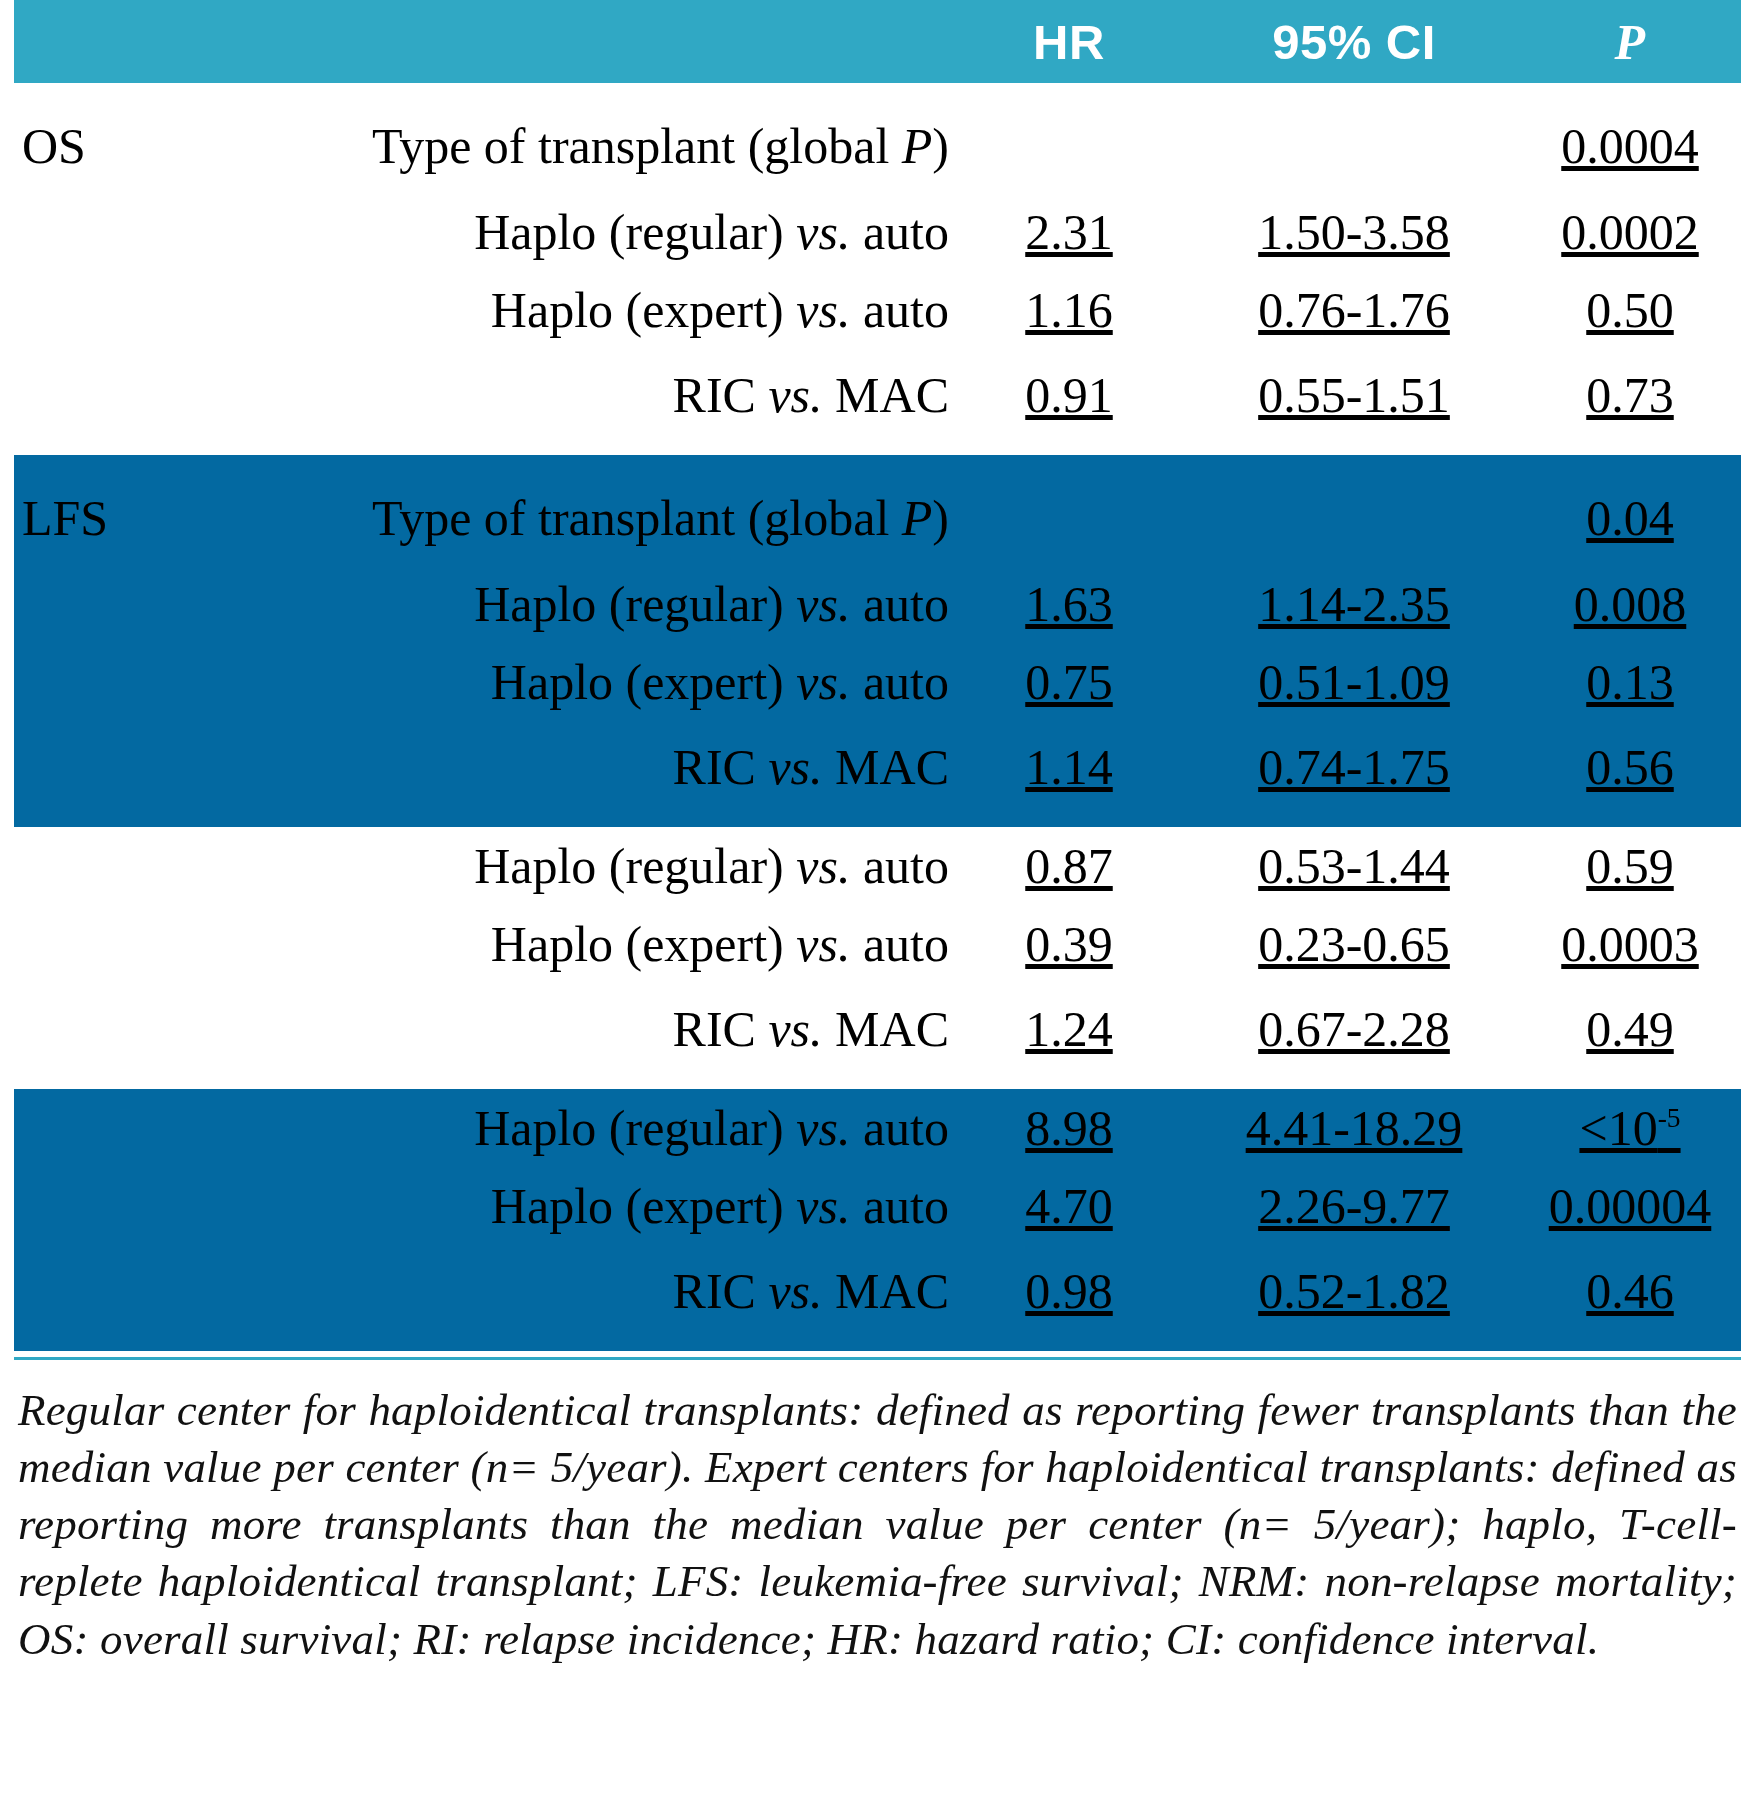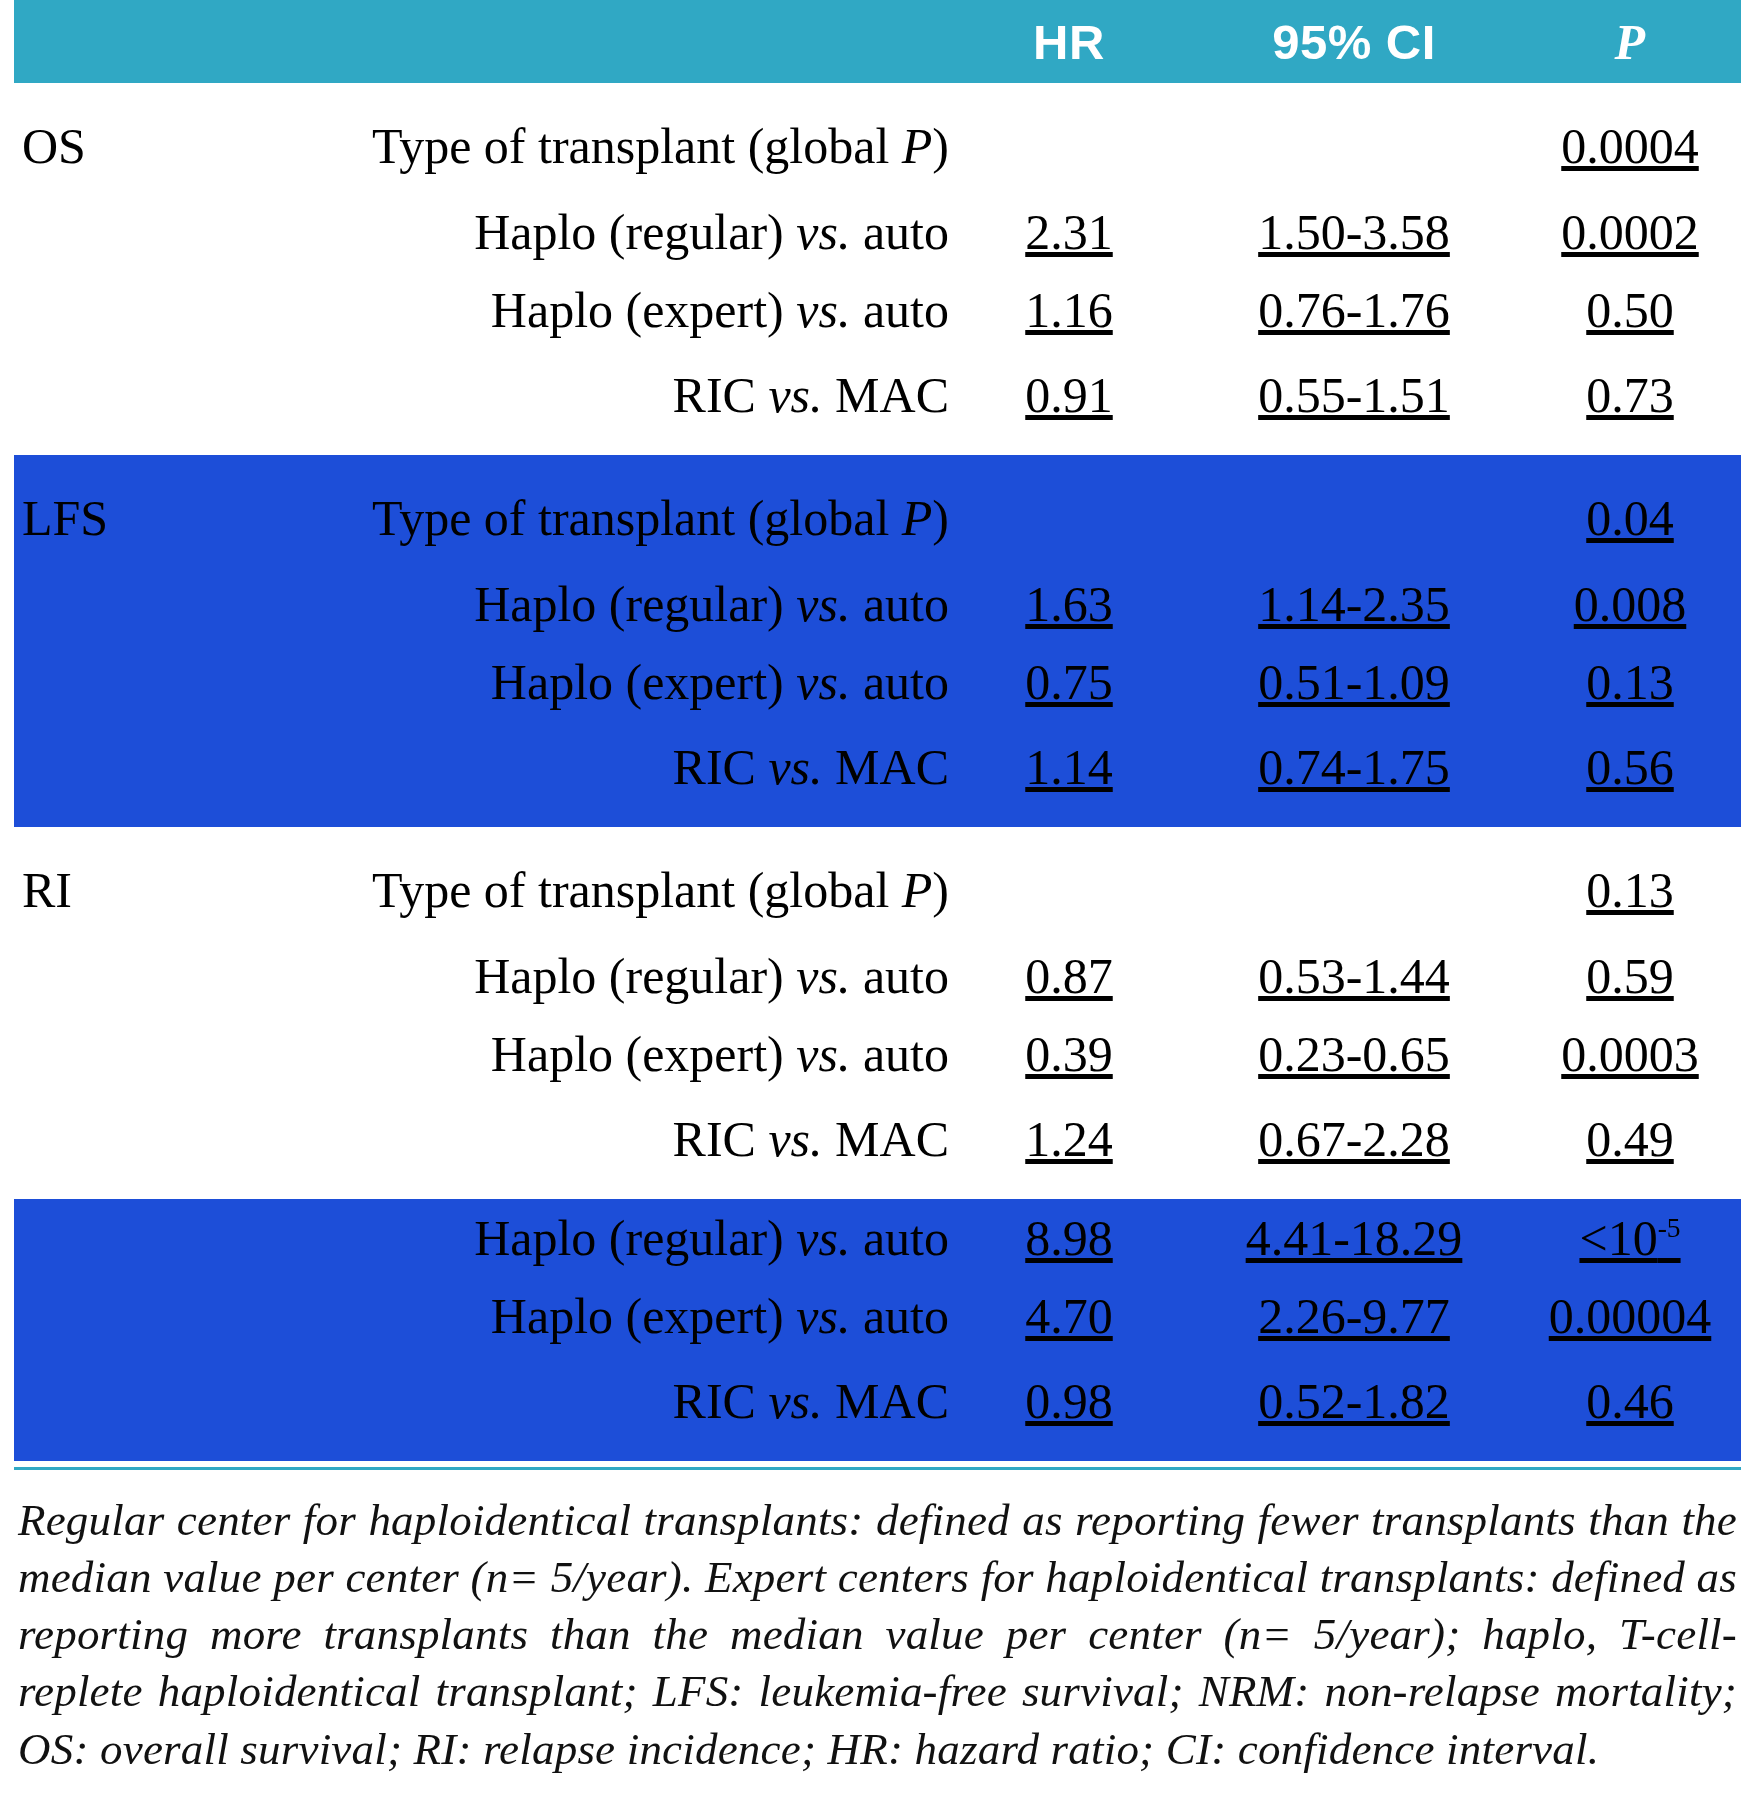--- a/index.html
+++ b/index.html
@@ -62,21 +62,21 @@
     padding-left: 8px;
   }
   td.label {
     text-align: right;
     padding-left: 4px;
   }
   td.num {
     text-align: center;
     text-decoration: underline;
   }
-  tr.band-shaded td { background: #1d4ed8; margin-top: 48px; }
+  tr.band-shaded td { background: #0369a1; margin-top: 48px; }
   tr.band-plain td { background: #ffffff; }
 
   tr.first-of-block td { padding-top: 16px; height: 94px; }
   tr.last-of-block td { padding-bottom: 14px; height: 92px; }
 
   .it { font-style: italic; }
   sup {
     font-size: 0.55em;
     vertical-align: super;
     line-height: 0;
@@ -174,27 +174,20 @@
         <td class="num">0.13</td>
       </tr>
       <tr class="band-shaded last-of-block">
         <td class="group"></td>
         <td class="label">RIC <span class="it">vs.</span> MAC</td>
         <td class="num">1.14</td>
         <td class="num">0.74-1.75</td>
         <td class="num">0.56</td>
       </tr>
 
-      <tr class="band-plain first-of-block">
-        <td class="group">RI</td>
-        <td class="label">Type of transplant (global <span class="it">P</span>)</td>
-        <td class="num"></td>
-        <td class="num"></td>
-        <td class="num">0.13</td>
-      </tr>
       <tr class="band-plain">
         <td class="group"></td>
         <td class="label">Haplo (regular) <span class="it">vs.</span> auto</td>
         <td class="num">0.87</td>
         <td class="num">0.53-1.44</td>
         <td class="num">0.59</td>
       </tr>
       <tr class="band-plain">
         <td class="group"></td>
         <td class="label">Haplo (expert) <span class="it">vs.</span> auto</td>

